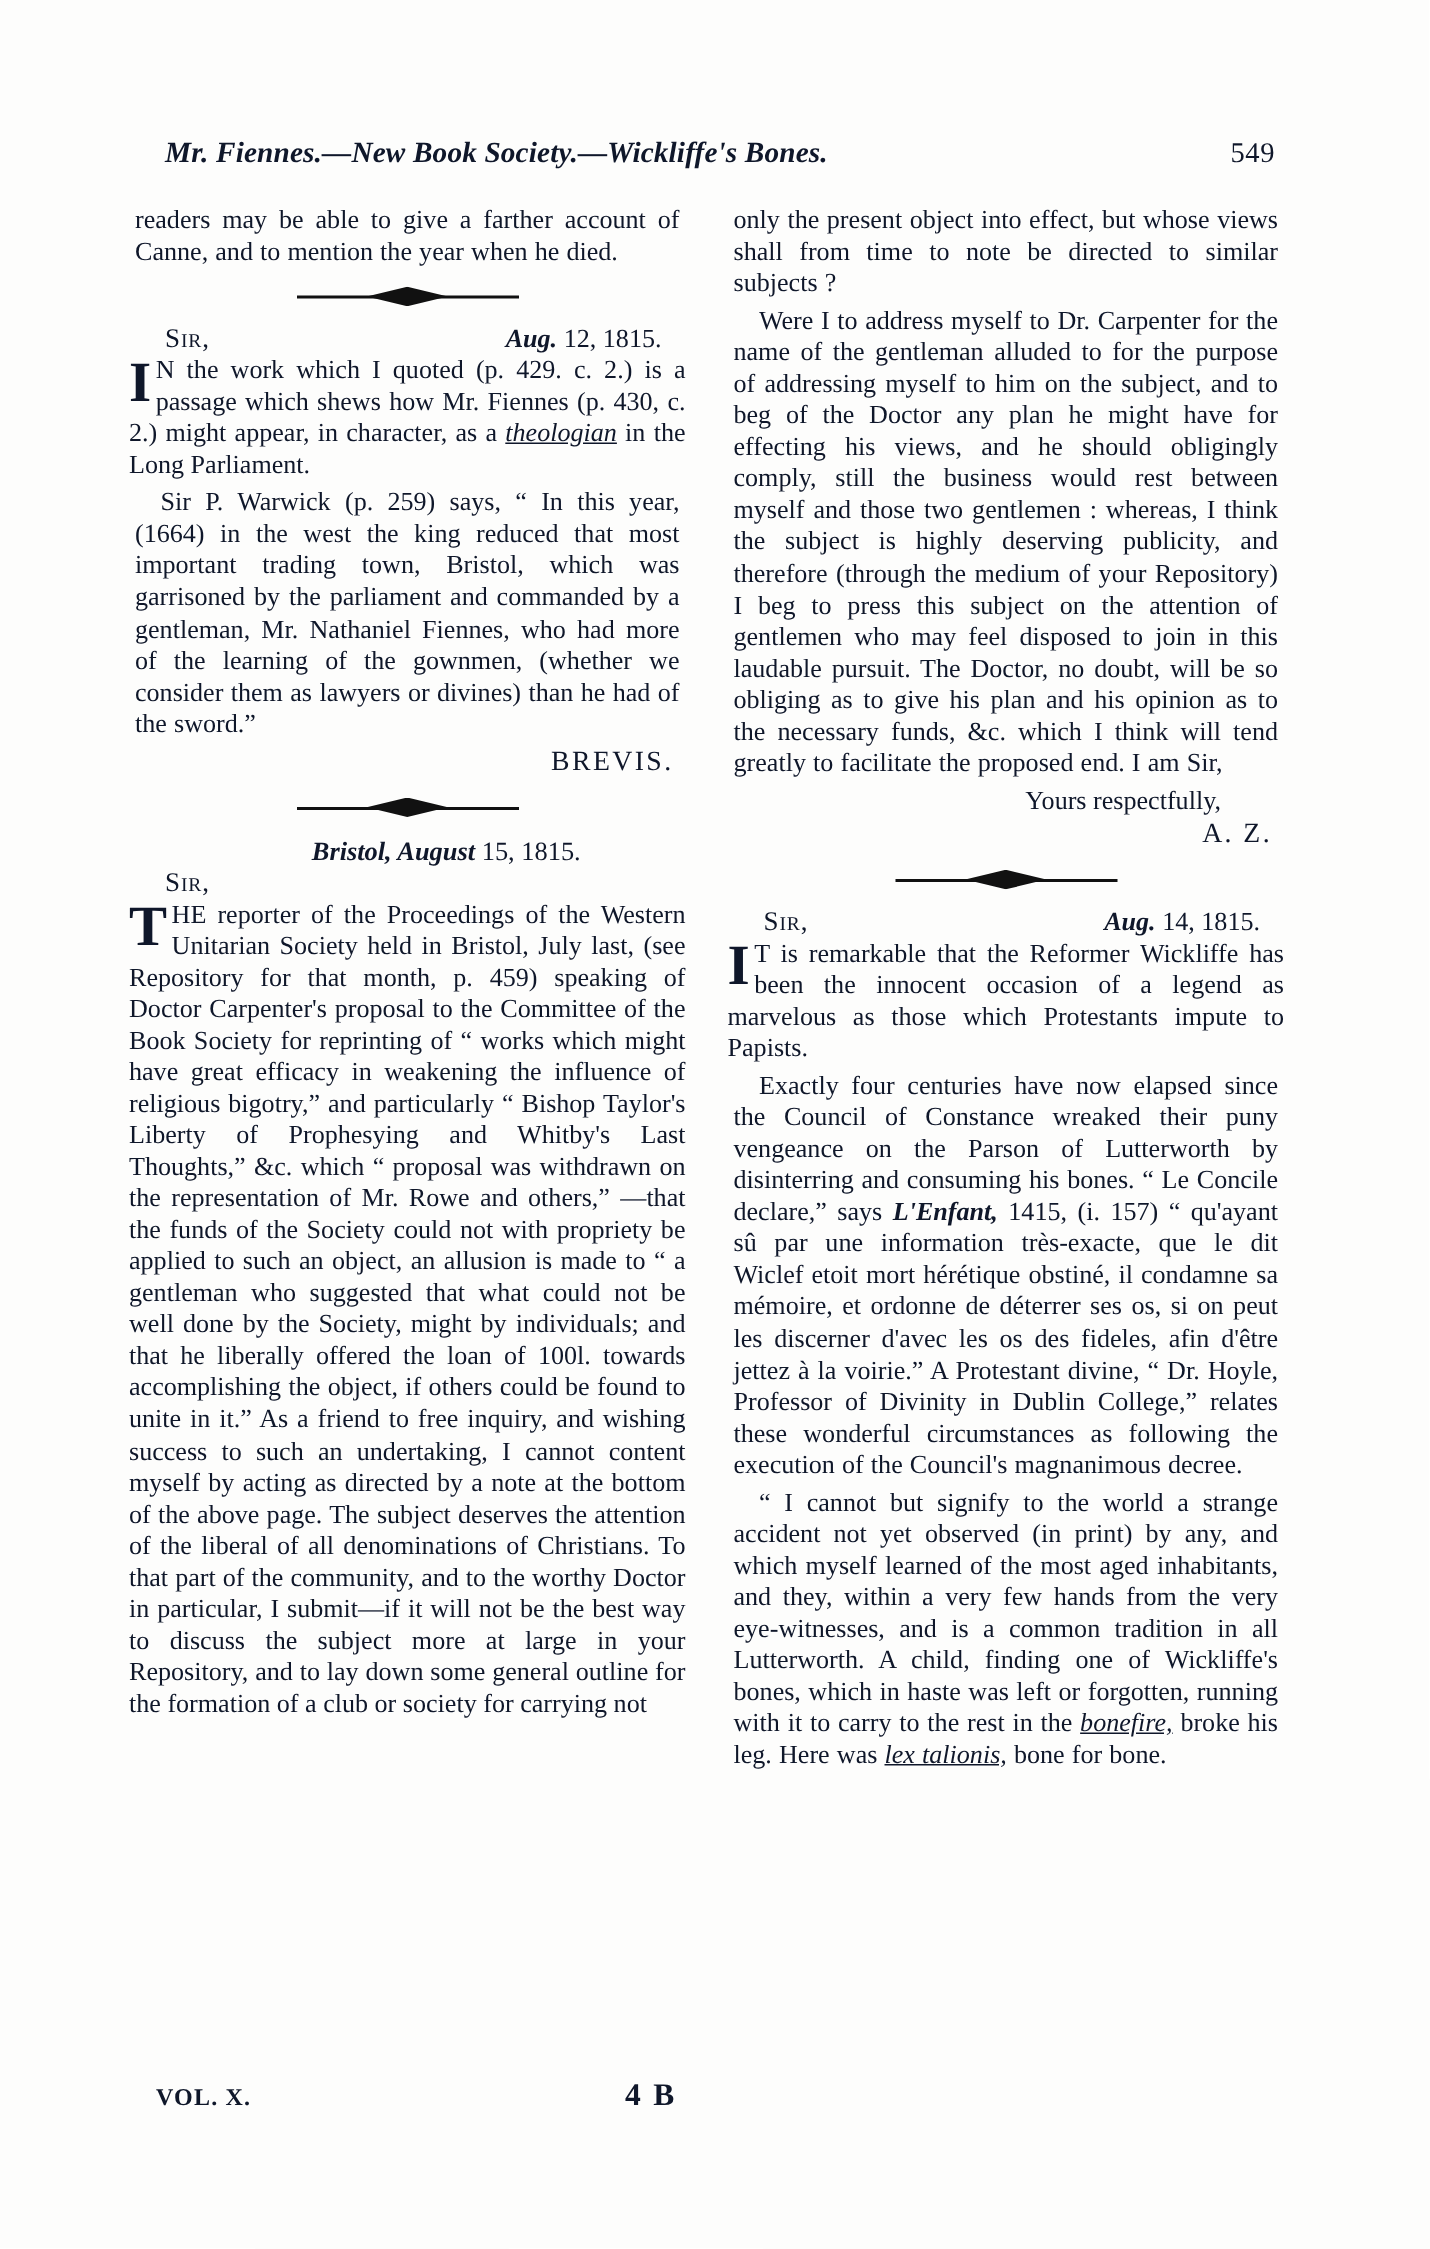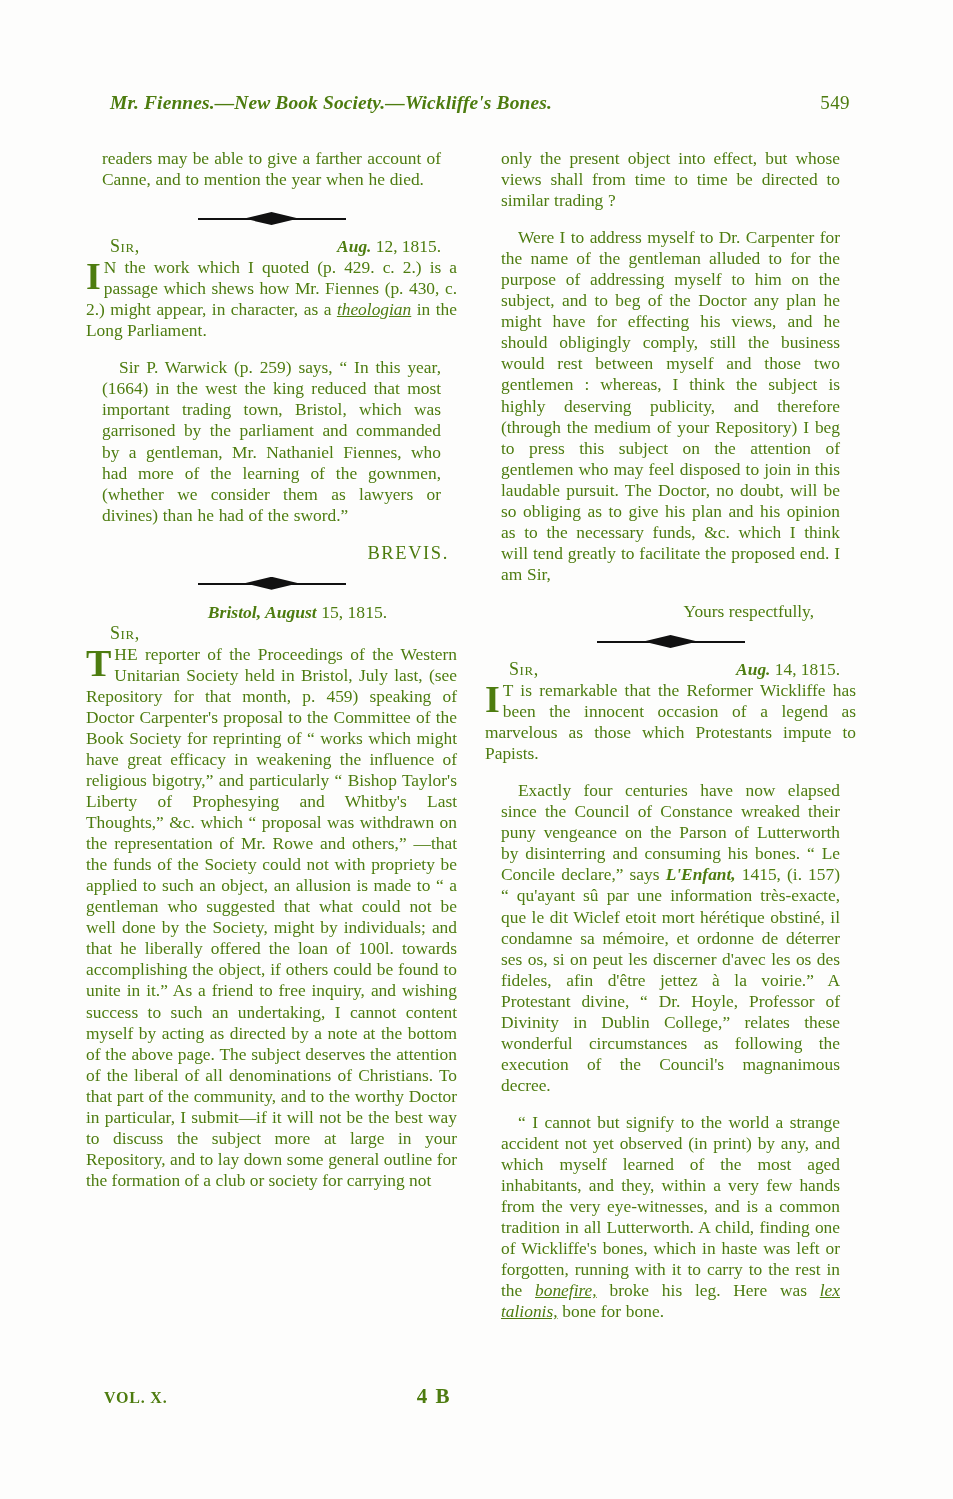--- a/index.html
+++ b/index.html
@@ -6,21 +6,21 @@
     margin: 0;
     padding: 0;
     background: #ffffff;
   }
   .page {
     position: relative;
     width: 953px;
     height: 1499px;
     background: #fdfdfc;
     font-family: "Liberation Serif", "DejaVu Serif", serif;
-    color: #4d7c0f;
+    color: #0f172a;
     overflow: hidden;
   }
 
   
   .runhead {
     position: absolute;
     left: 110px;
     top: 92px;
     width: 740px;
     display: flex;
@@ -50,21 +50,21 @@
     display: flex;
     gap: 28px;
   }
   .col {
     width: 371px;
     position: relative;
   }
 
   
   p, .line-block {
-    margin: 16px;
+    margin: 4px;
     font-size: 17.4px;
     line-height: 21.05px;
     text-align: justify;
     text-justify: inter-word;
     hyphens: none;
     word-spacing: 0.4px;
   }
   p.indent { text-indent: 17px; }
   p.noindent { text-indent: 0; }
 
@@ -240,26 +240,27 @@
 
       <div class="salute-alone">Sir,</div>
 
       <div class="dropcap-para">
         <span class="dropcap">T</span><span>HE reporter of the Proceedings of the Western Unitarian Society held in Bristol, July last, (see Repository for that month, p. 459) speaking of Doctor Carpenter's proposal to the Committee of the Book Society for reprinting of “ works which might have great efficacy in weakening the influence of religious bigotry,” and particularly “ Bishop Taylor's Liberty of Prophesying and Whitby's Last Thoughts,” &amp;c. which “ proposal was withdrawn on the representation of Mr. Rowe and others,” —that the funds of the Society could not with propriety be applied to such an object, an allusion is made to “ a gentleman who suggested that what could not be well done by the Society, might by individuals; and that he liberally offered the loan of 100l. towards accomplishing the object, if others could be found to unite in it.” As a friend to free inquiry, and wishing success to such an undertaking, I cannot content myself by acting as directed by a note at the bottom of the above page. The subject deserves the attention of the liberal of all denominations of Christians. To that part of the community, and to the worthy Doctor in particular, I submit—if it will not be the best way to discuss the subject more at large in your Repository, and to lay down some general outline for the formation of a club or society for carrying not</span>
       </div>
     </div>
 
     <div class="col">
 
-      <p class="noindent">only the present object into effect, but whose views shall from time to time be directed to similar trading ?</p>
+      <p class="noindent">only the present object into effect, but whose views shall from time to note be directed to similar subjects ?</p>
 
       <p class="indent">Were I to address myself to Dr. Carpenter for the name of the gentleman alluded to for the purpose of addressing myself to him on the subject, and to beg of the Doctor any plan he might have for effecting his views, and he should obligingly comply, still the business would rest between myself and those two gentlemen : whereas, I think the subject is highly deserving publicity, and therefore (through the medium of your Repository) I beg to press this subject on the attention of gentlemen who may feel disposed to join in this laudable pursuit. The Doctor, no doubt, will be so obliging as to give his plan and his opinion as to the necessary funds, &amp;c. which I think will tend greatly to facilitate the proposed end. I am Sir,</p>
 
       <div class="closing-right">Yours respectfully,</div>
 
+      <div class="sig">A. Z.</div>
 
       <div class="divider">
         <span class="bar"></span>
         <span class="lozenge"></span>
       </div>
 
       <div class="letter-head">
         <span class="salute">Sir,</span>
         <span class="dateline"><em>Aug.</em> 14, 1815.</span>
       </div>

